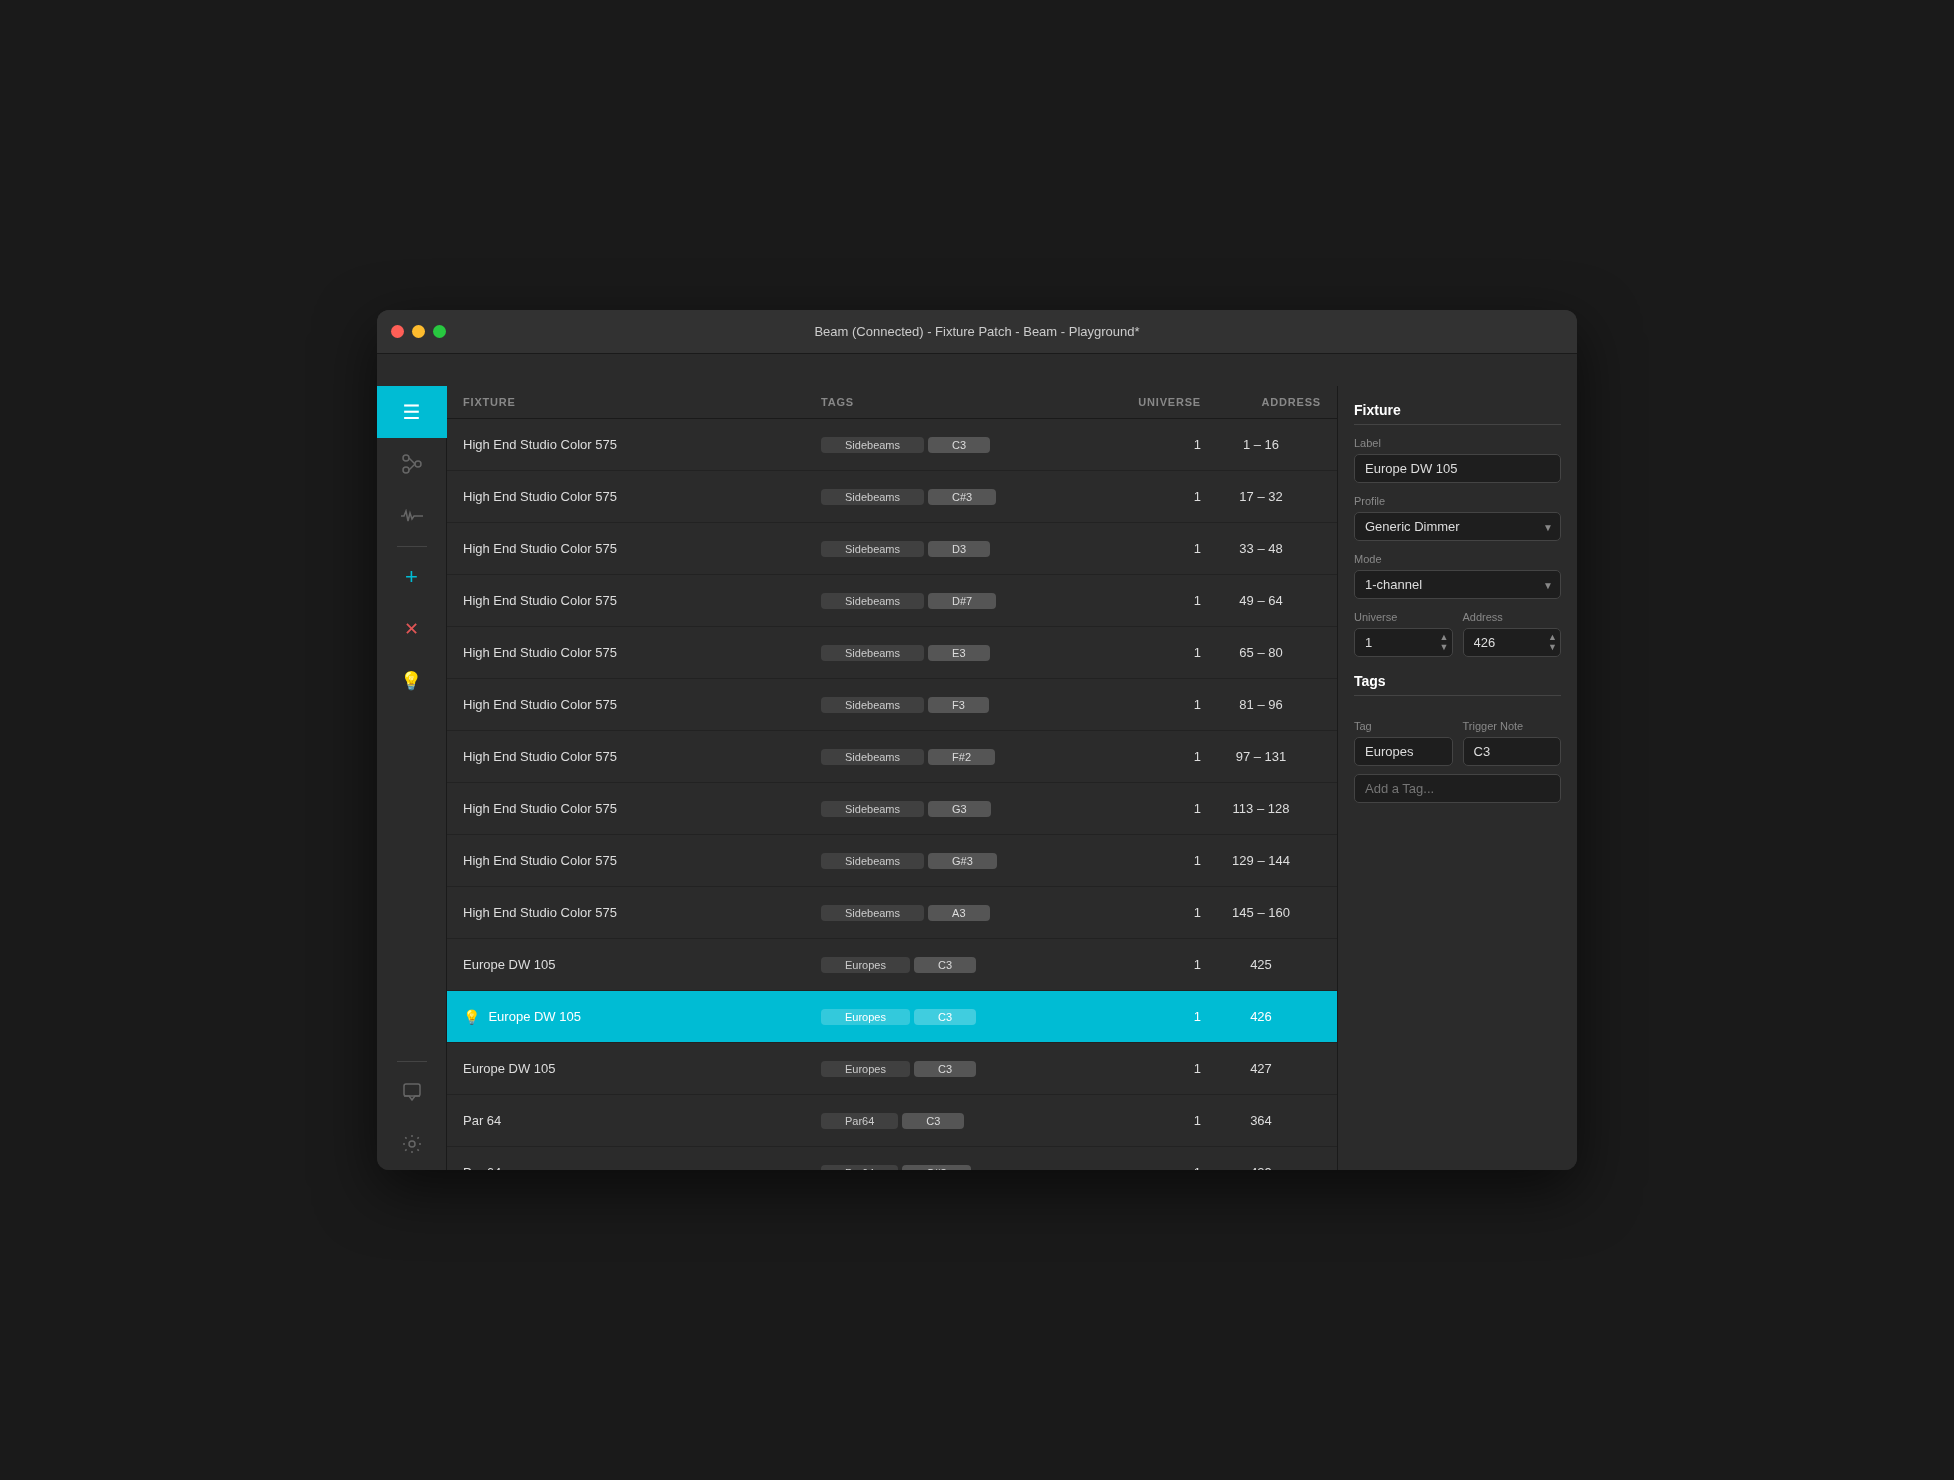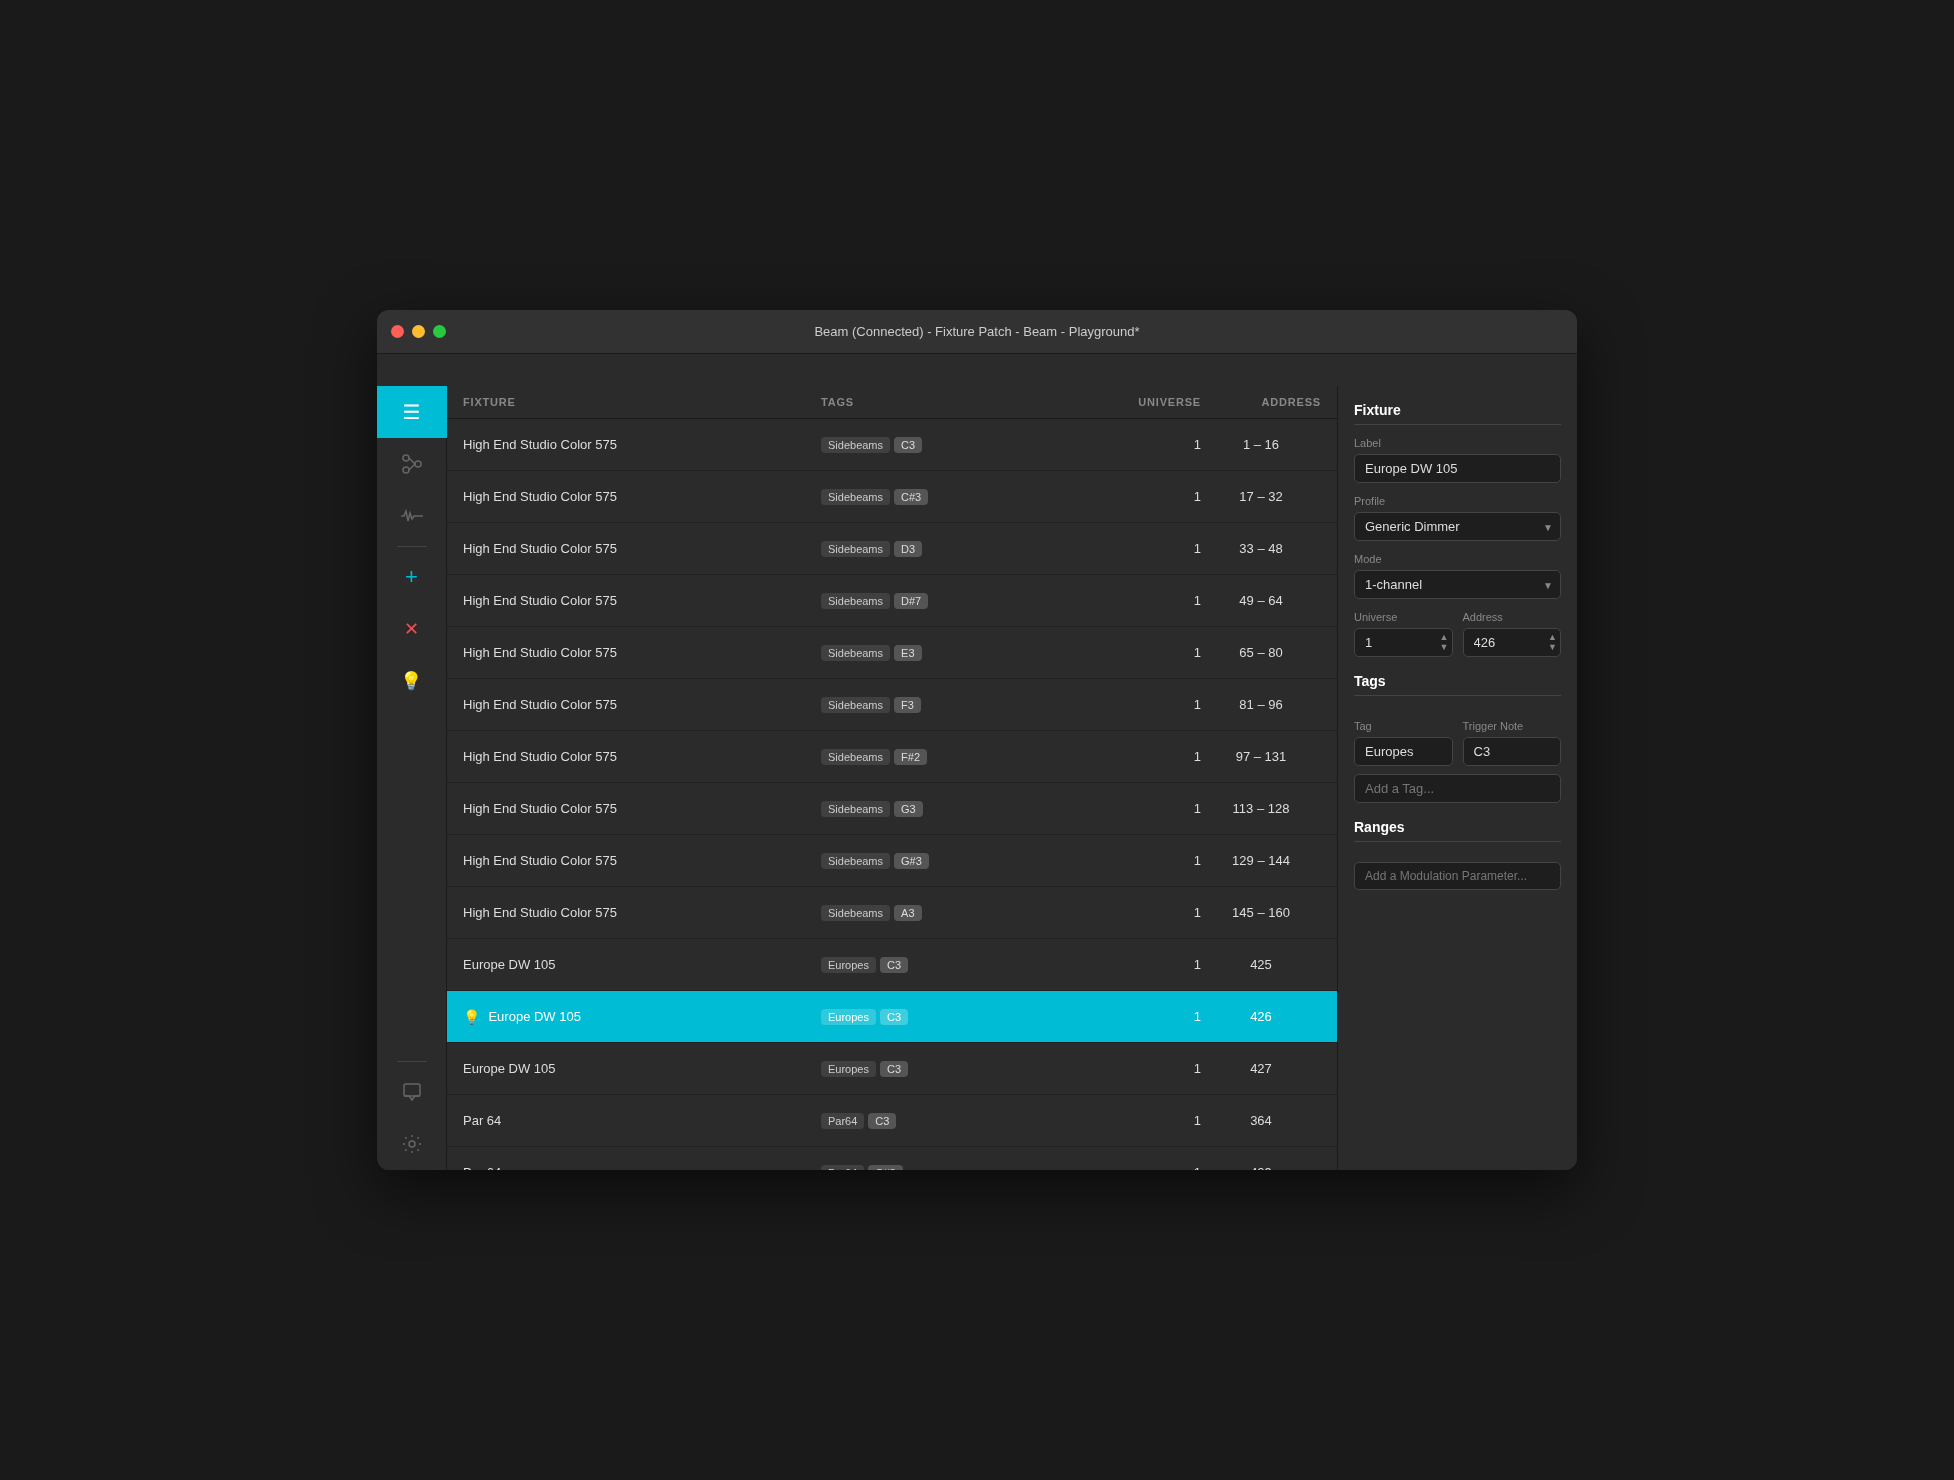--- a/index.html
+++ b/index.html
@@ -151,21 +151,21 @@
     .tags-cell {
       display: flex;
       gap: 4px;
       align-items: center;
       flex-wrap: wrap;
     }
     .tag-badge {
       background: #404040;
       color: #ccc;
       font-size: 11px;
-      padding: 2px 7px;
+      padding: 2px 24px;
       border-radius: 4px;
       white-space: nowrap;
     }
     .table-row.selected .tag-badge {
       background: rgba(255,255,255,0.2);
       color: #fff;
     }
     .tag-badge.note {
       background: #555;
       color: #ddd;
@@ -605,19 +605,15 @@
             <input class="panel-input" type="text" value="Europes" style="">
           </div>
           <div class="tags-row-col">
             <div class="panel-label">Trigger Note</div>
             <input class="panel-input" type="text" value="C3" style="">
           </div>
         </div>
         <input class="panel-input" type="text" style="margin-top: 8px;" placeholder="Add a Tag...">
       </div>
 
-      <div class="ranges-section">
-        <div class="panel-section-title">Ranges</div>
-        <input class="ranges-input" type="text" placeholder="Add a Modulation Parameter..." style="">
-      </div>
     </div>
   </div>
 </div>
 
 </body></html>

